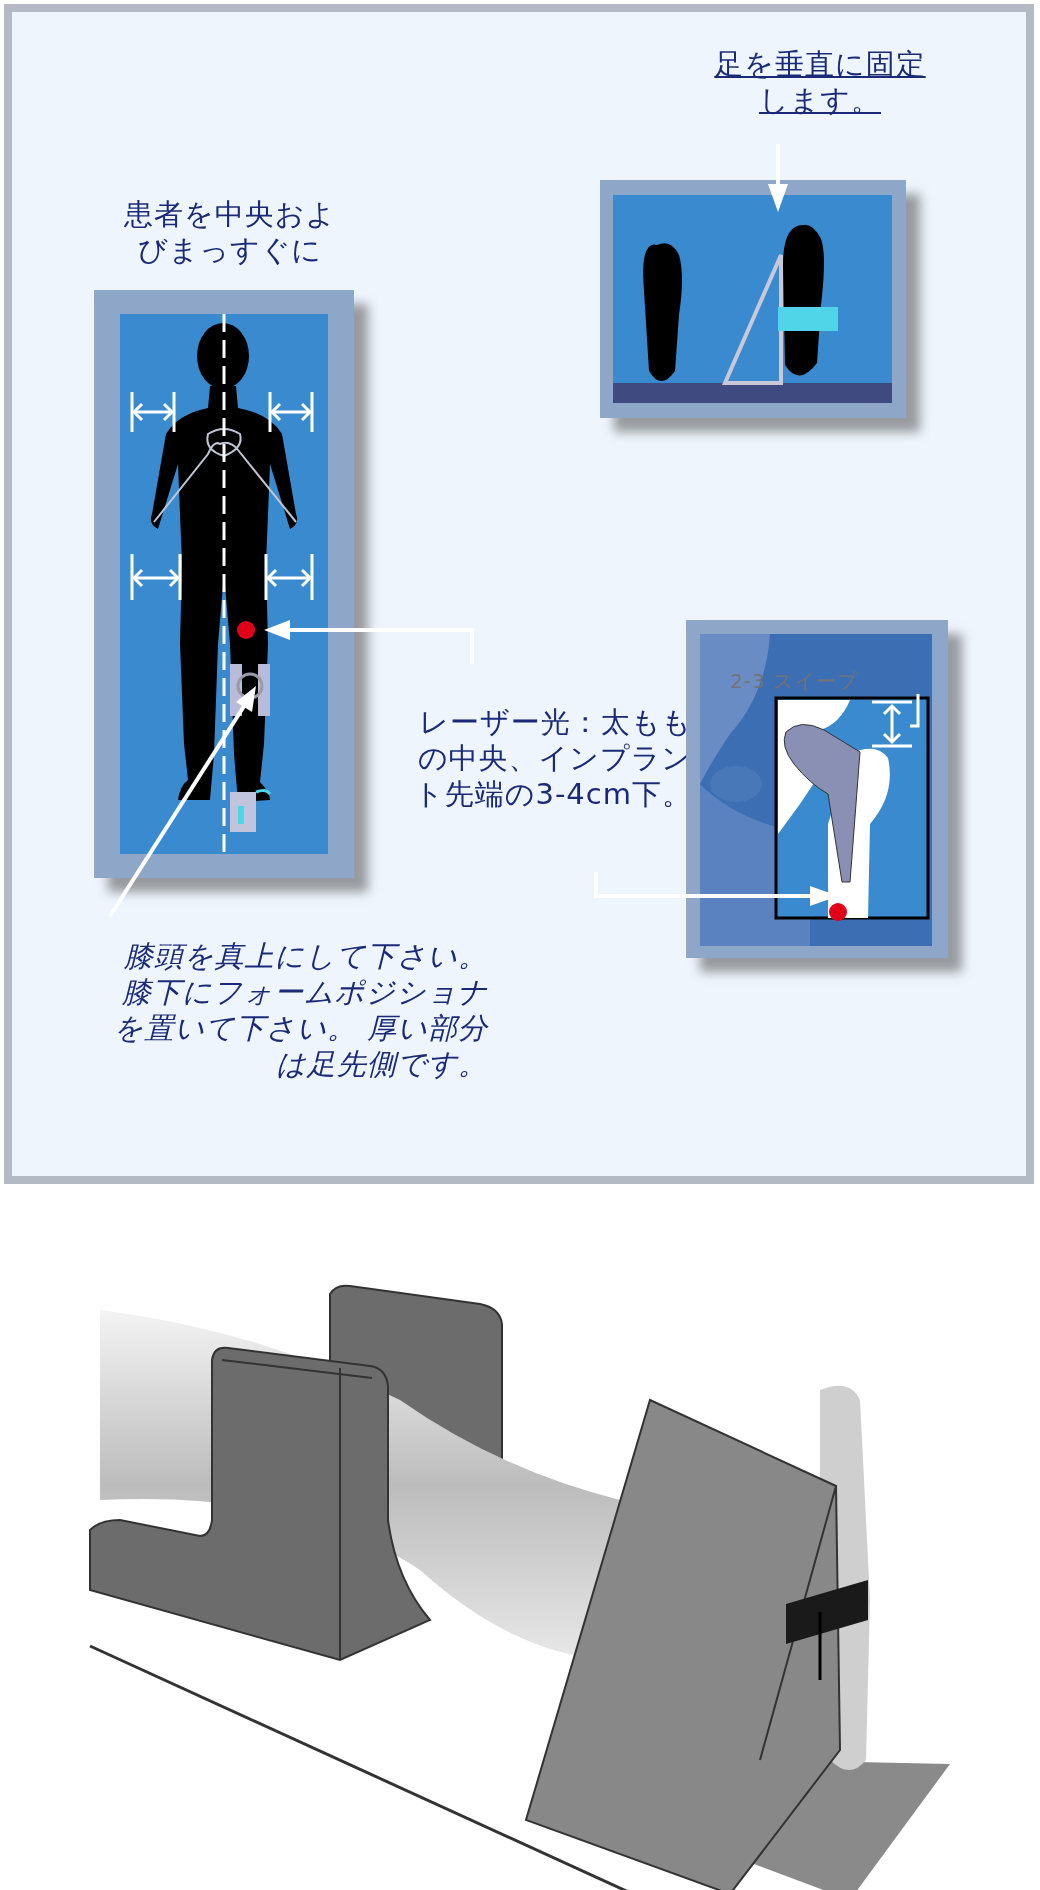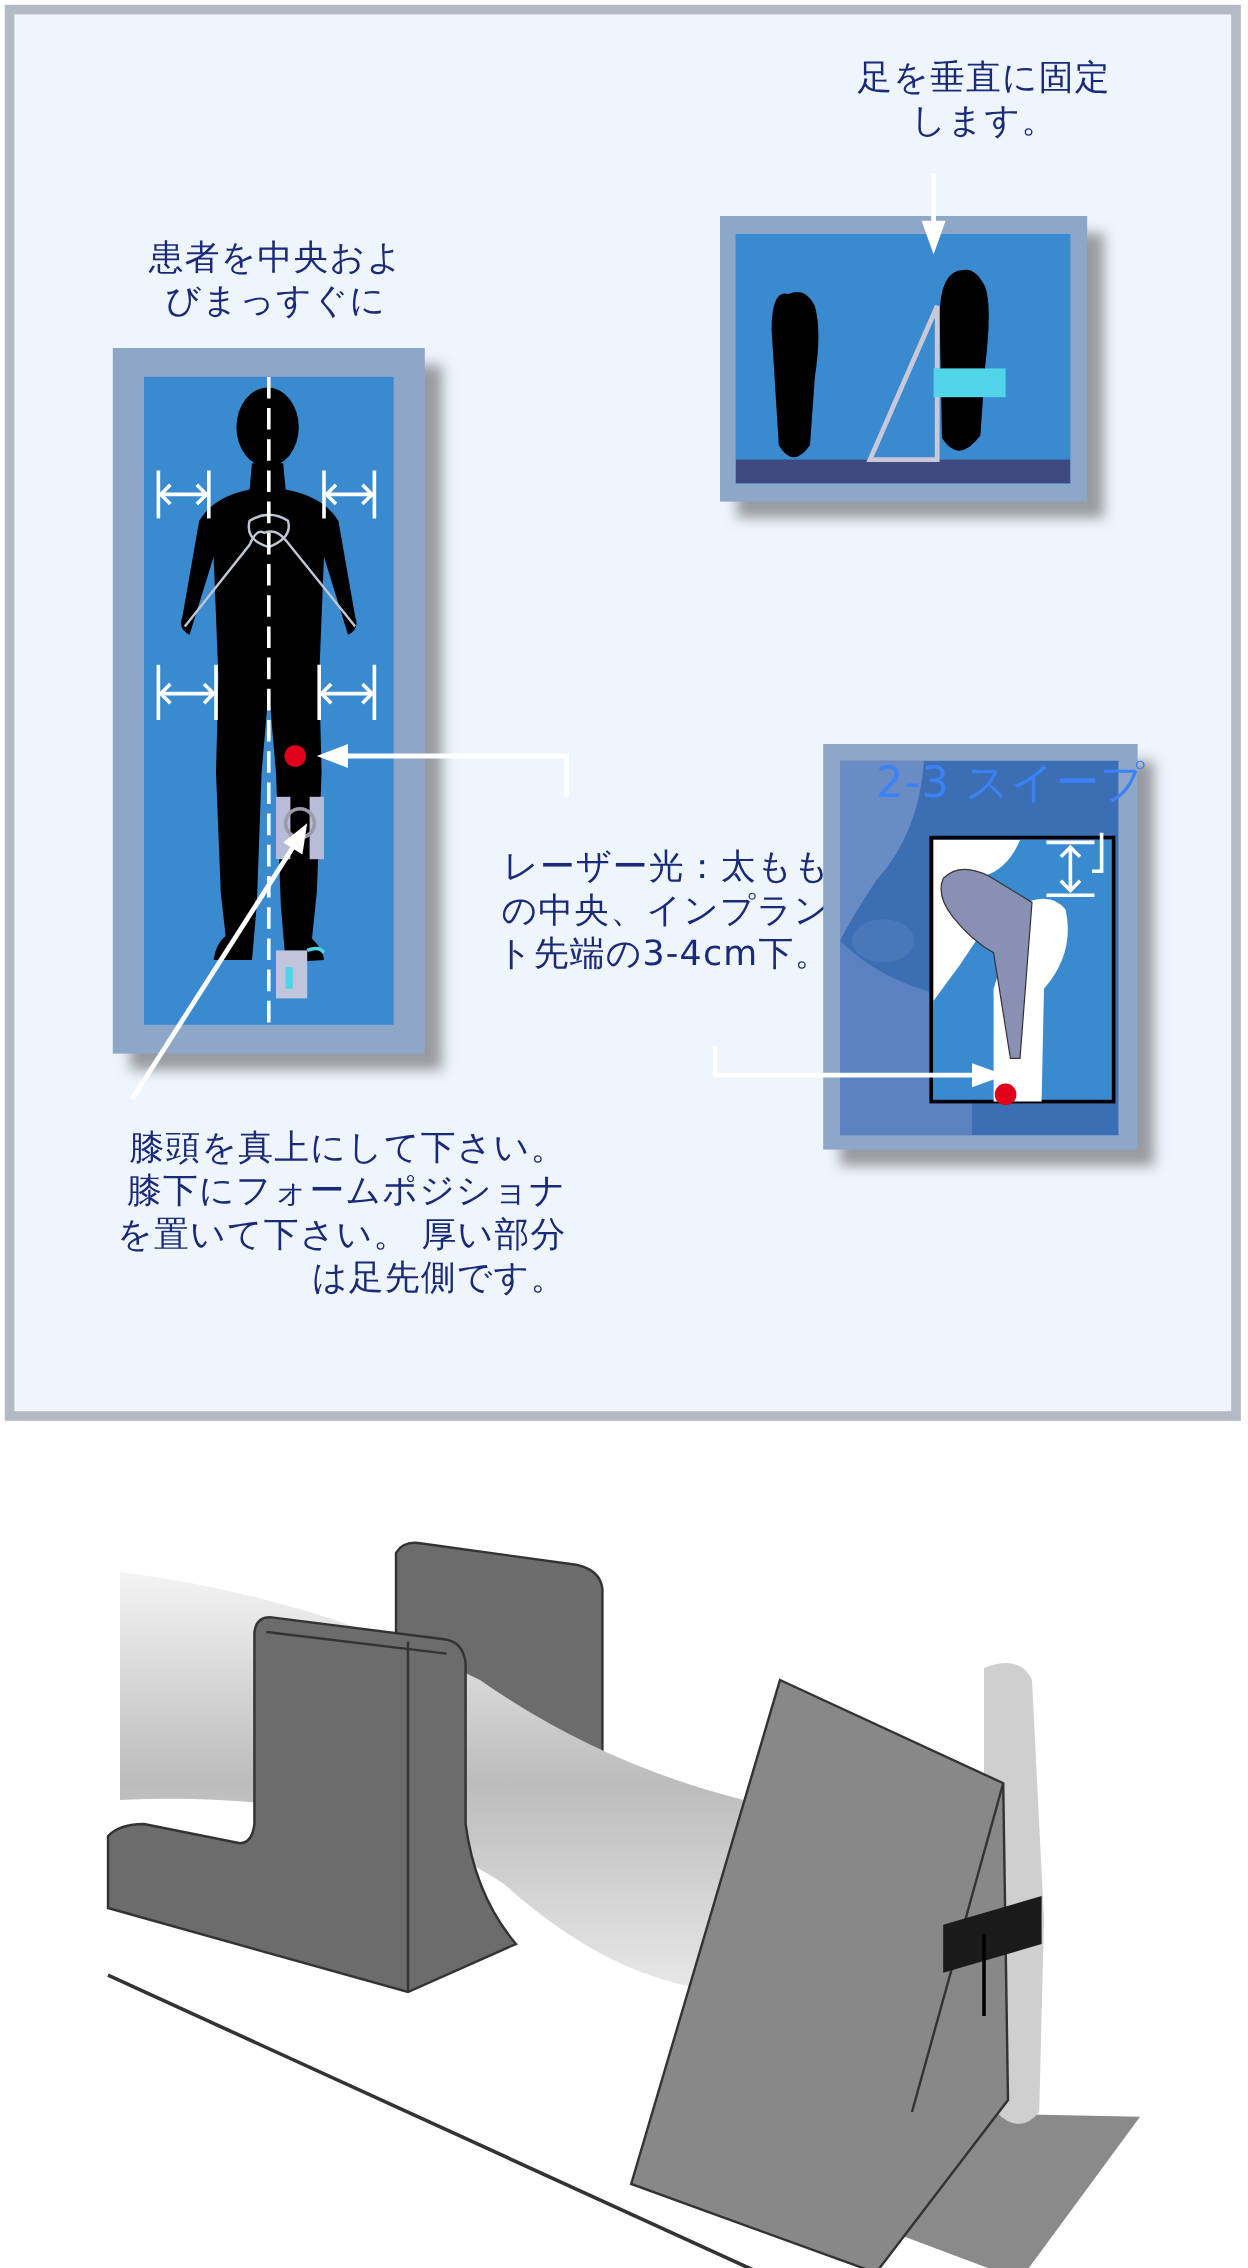--- a/index.html
+++ b/index.html
@@ -3,39 +3,39 @@
 <meta charset="utf-8">
 <style>
   html,body{margin:0;padding:0;background:#ffffff;}
   body{width:1040px;height:1890px;position:relative;overflow:hidden;font-family:"DejaVu Sans","Liberation Sans",sans-serif;}
   .panel{position:absolute;left:4px;top:4px;width:1014px;height:1164px;background:#eef5fd;border:8px solid #b4bac4;}
   .label{position:absolute;color:#1a2a78;font-size:29px;line-height:36px;white-space:pre-line;letter-spacing:1px;text-align:right;}
   .center{text-align:center;}
   .figure{position:absolute;}
   .frame{position:absolute;background:#8ea6c8;box-shadow:14px 14px 10px rgba(80,80,80,0.55);}
   .inner{position:absolute;background:#3a8ad0;overflow:hidden;}
-  .sweep-label{position:absolute;color:#3b82f6;font-size:36px;line-height:30px;letter-spacing:1px;white-space:nowrap;}
+  .sweep-label{position:absolute;color:#737373;font-size:20px;line-height:30px;letter-spacing:1px;white-space:nowrap;margin-top:28px;}
   svg{display:block;}
 </style>
 </head>
 <body>
 
 <div class="panel"></div>
 
 <div class="label center" style="left:100px;top:196px;width:260px;">患者を中央およ
 びまっすぐに</div>
 
-<div class="label center" style="left:690px;top:46px;width:260px;">足を垂直に固定
+<div class="label center" style="left:690px;top:46px;width:260px;text-decoration:underline;">足を垂直に固定
 します。</div>
 
 <div class="label" style="left:372px;top:704px;width:320px;">レーザー光：太もも
 の中央、インプラン
 ト先端の3-4cm下。</div>
 
-<div class="label" style="left:32px;top:938px;width:440px;">膝頭を真上にして下さい。
+<div class="label" style="left:48px;top:938px;width:440px;font-style:italic;">膝頭を真上にして下さい。
 膝下にフォームポジショナ
 を置いて下さい。 厚い部分
 は足先側です。</div>
 
 <div class="figure" style="left:94px;top:290px;width:260px;height:590px;">
   <div class="frame" style="left:0;top:0;width:260px;height:588px;"></div>
   <div class="inner" style="left:26px;top:24px;width:208px;height:540px;">
     <svg width="208" height="540" viewBox="0 0 208 540">
 
       <g fill="#000">

